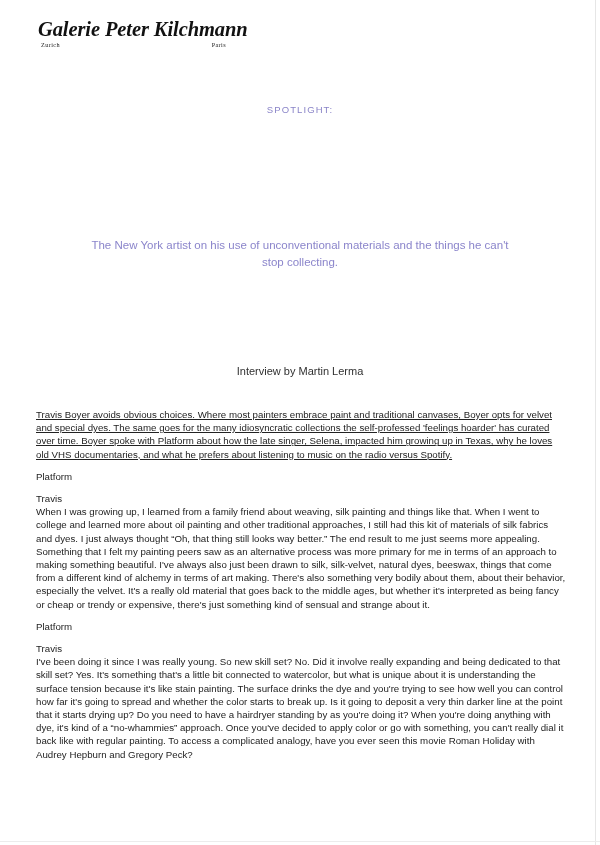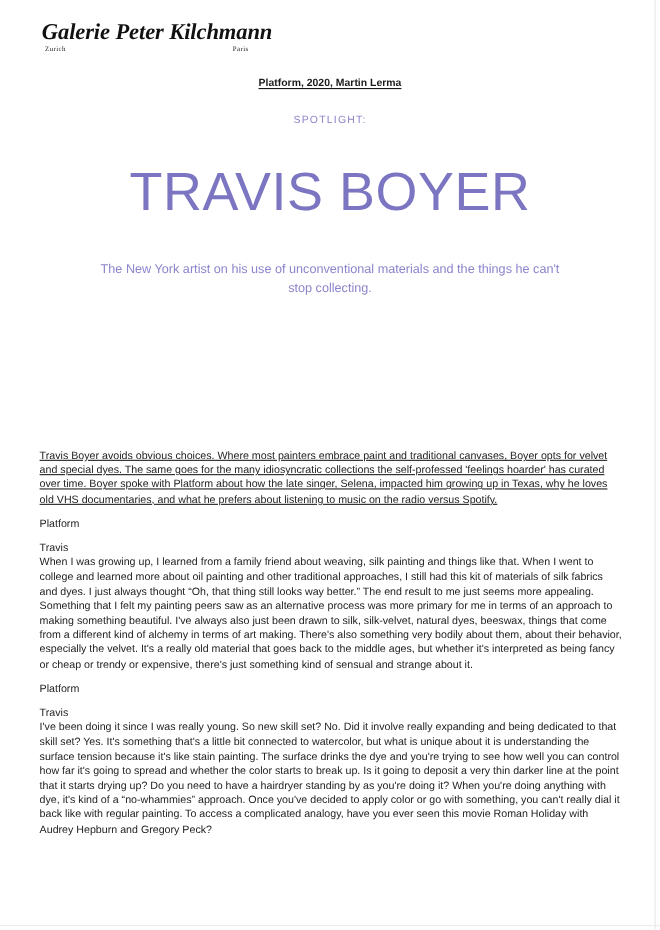--- a/index.html
+++ b/index.html
@@ -172,28 +172,27 @@
   <div class="page-edge-bottom"></div>
 
   <div class="masthead">
     <div class="masthead-name">Galerie Peter Kilchmann</div>
     <div class="masthead-cities">
       <span>Zurich</span>
       <span>Paris</span>
     </div>
   </div>
 
-  <div class="source-line">Platform, 2020, Martin Lerma</div>
 
   <div class="spotlight">SPOTLIGHT:</div>
 
-  <div class="artist-title">TRAVIS BOYER</div>
 
   <div class="deck">The New York artist on his use of unconventional materials and the things he can't stop collecting.</div>
 
+  <div class="byline">Interview by Martin Lerma</div>
 
   <div class="article">
 
     <div class="block">
       <p class="para">Travis Boyer avoids obvious choices. Where most painters embrace paint and traditional canvases, Boyer opts for velvet and special dyes. The same goes for the many idiosyncratic collections the self-professed 'feelings hoarder' has curated over time. Boyer spoke with Platform about how the late singer, Selena, impacted him growing up in Texas, why he loves old VHS documentaries, and what he prefers about listening to music on the radio versus Spotify.</p>
     </div>
 
     <div class="block">
       <p class="speaker">Platform</p>
     </div>

